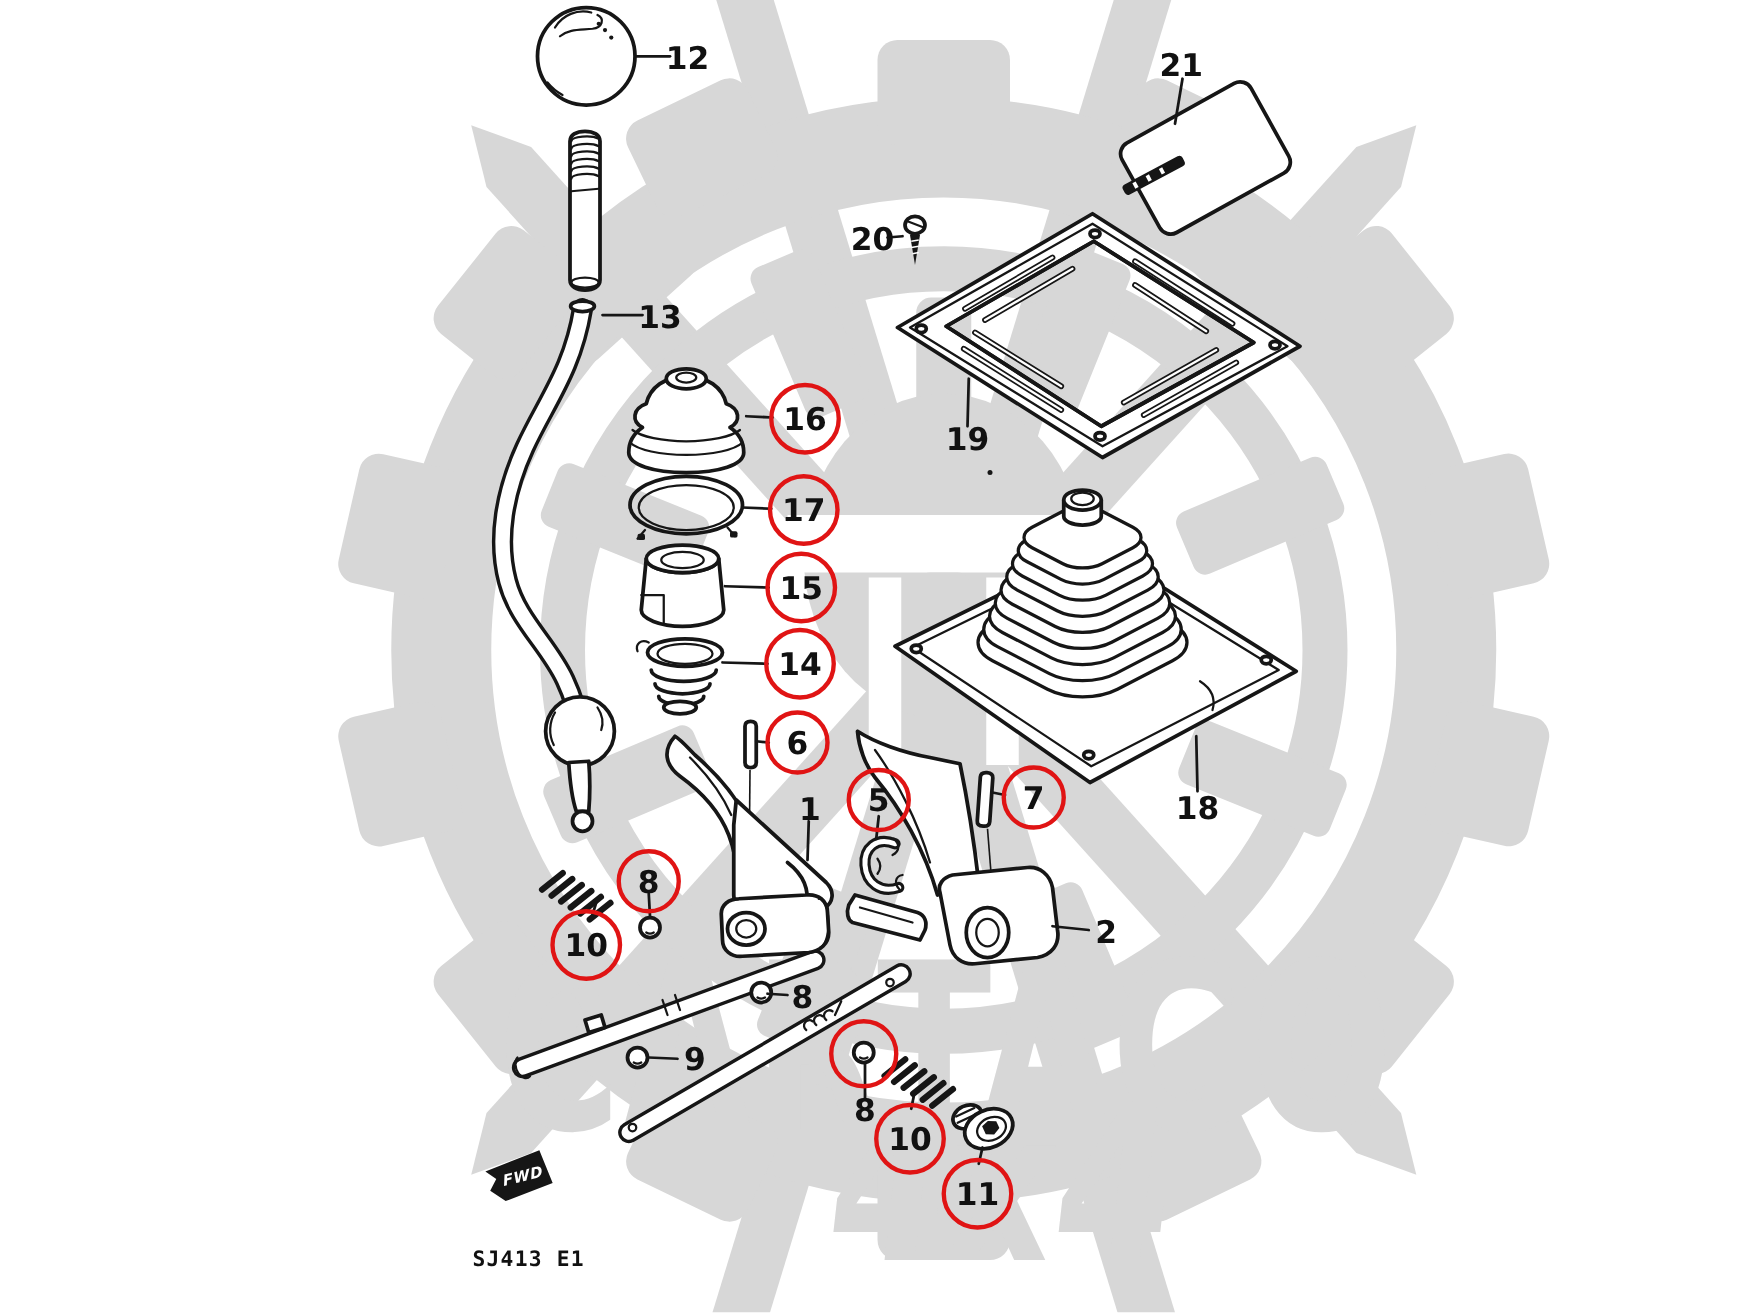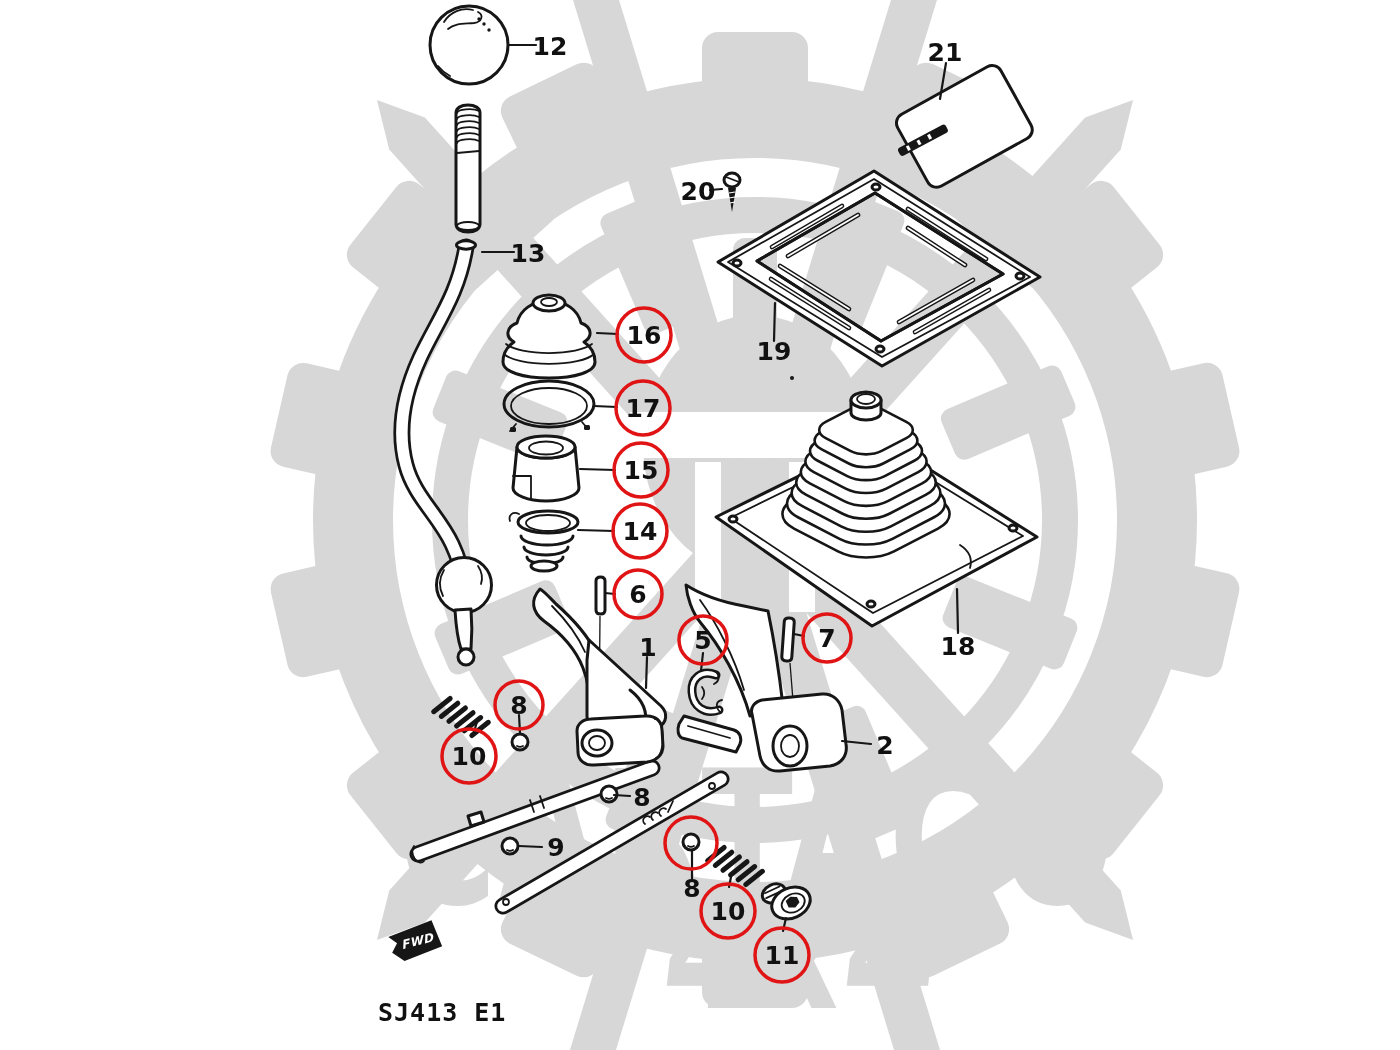--- a/index.html
+++ b/index.html
@@ -17,21 +17,21 @@
   .slot{fill:none;stroke:#161616;stroke-width:4.6;stroke-linecap:round;}
   .sloti{fill:none;stroke:#ffffff;stroke-width:1.8;stroke-linecap:round;}
   .leader{fill:none;stroke:#161616;stroke-width:2.2;stroke-linecap:round;}
   .hl{fill:none;stroke:#e01414;stroke-width:3.5;}
   .lbl{fill:#111111;font-family:"DejaVu Sans",sans-serif;font-weight:bold;font-size:25px;text-anchor:middle;}
   .wm{fill:#d7d7d7;stroke:none;}
   .wmr{fill:none;stroke:#d7d7d7;}
   .wmw{fill:#ffffff;stroke:none;}
   .wmtext{fill:#d7d7d7;font-family:"DejaVu Sans",sans-serif;font-weight:bold;text-anchor:middle;}
   .code-text{position:absolute;left:378px;top:998px;color:#111;
-             font-family:"DejaVu Sans Mono",monospace;font-weight:bold;font-size:25px;letter-spacing:1px;}
+             font-family:"DejaVu Sans Mono",monospace;font-weight:bold;font-size:17px;letter-spacing:1px;}
   .fwd-text{fill:#ffffff;font-weight:bold;font-size:12px;font-style:italic;letter-spacing:0.5px;}
 </style>
 </head>
 <body>
 
 <div class="stage">
 
   <svg width="1400" height="1050" viewBox="0 0 1400 1050">
     <g>
       <g transform="rotate(42 755 520)">

